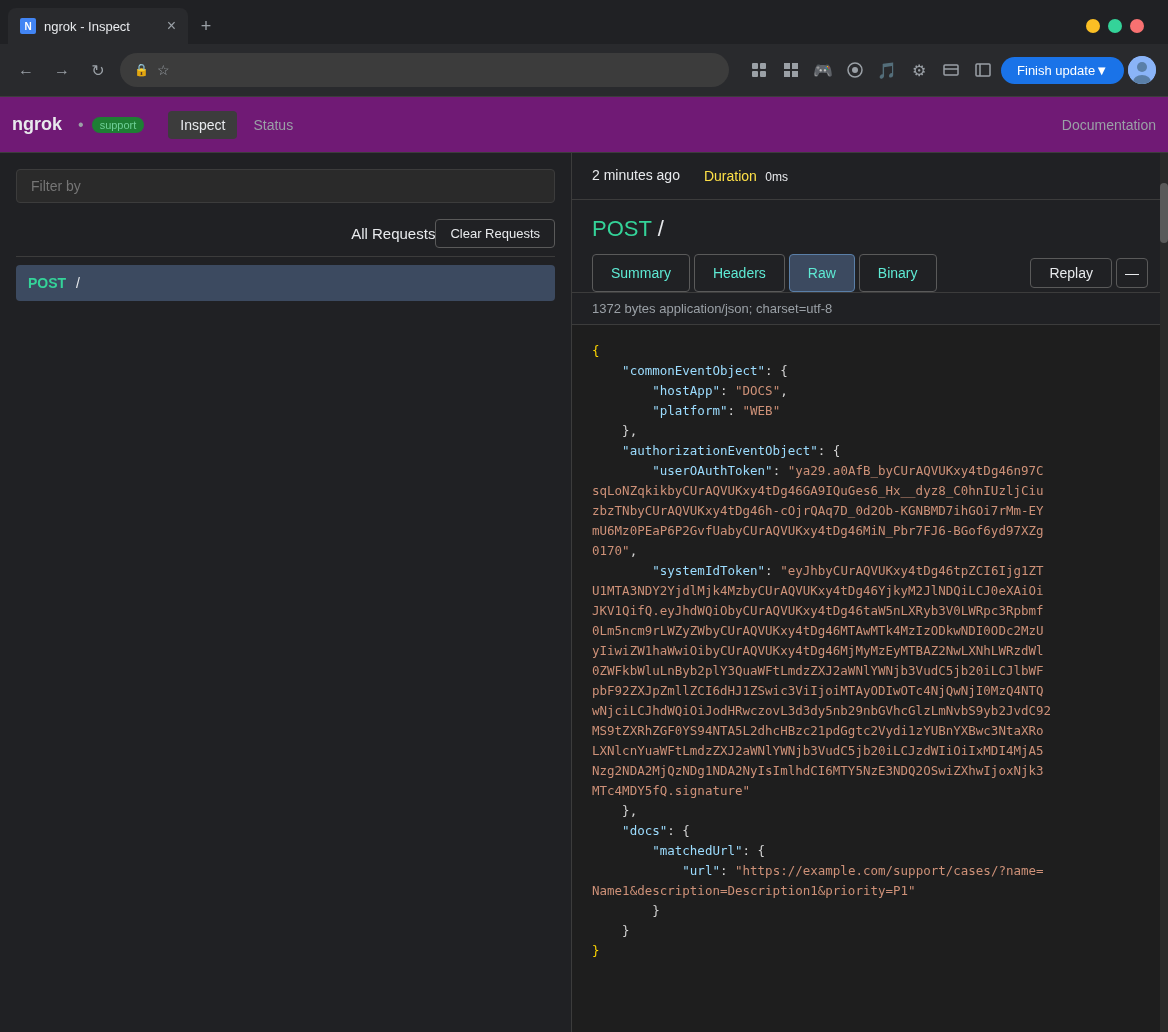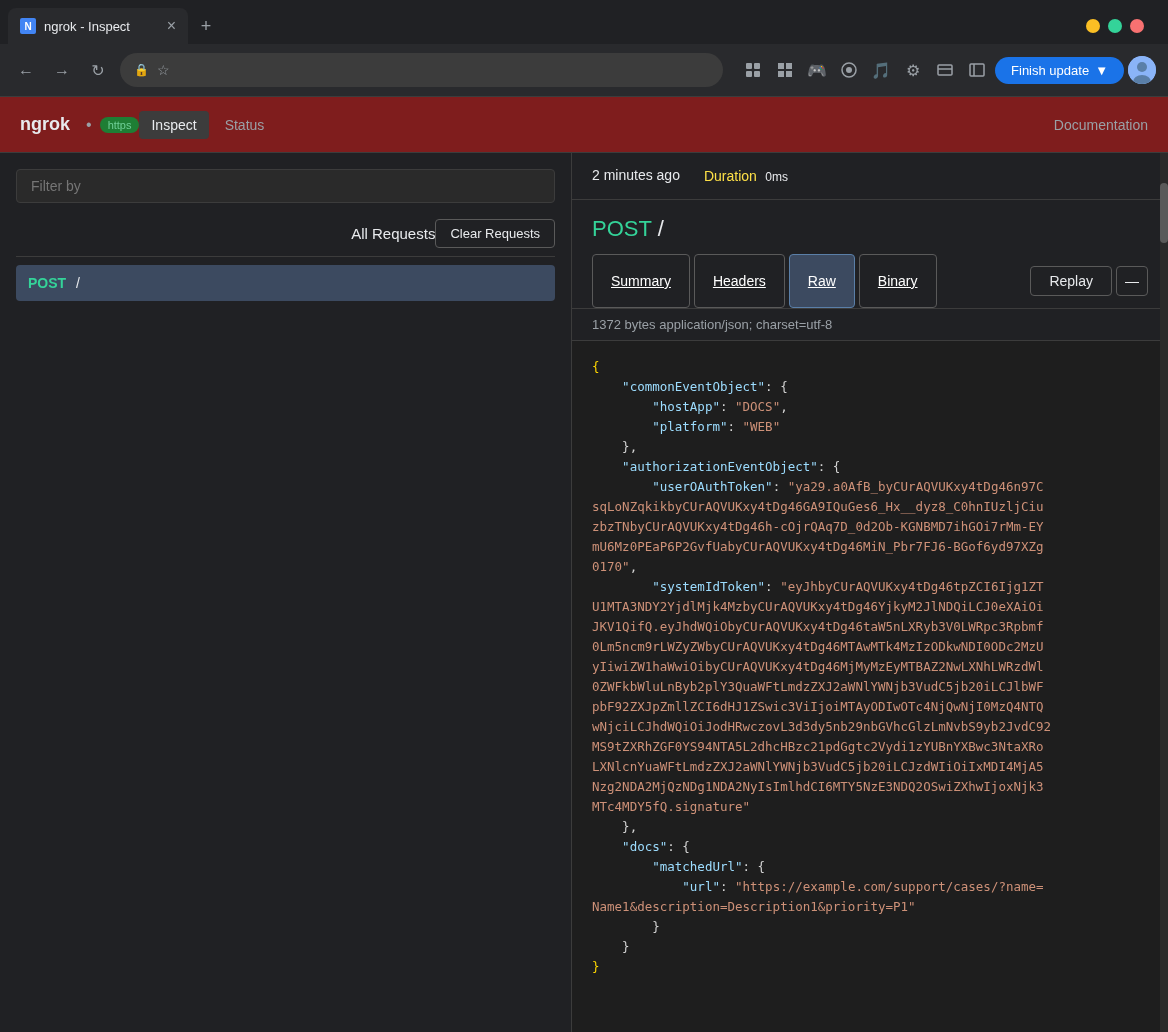--- a/index.html
+++ b/index.html
@@ -19,29 +19,29 @@
     .win-close { background: #f87171; }
 
     .address-bar { display: flex; align-items: center; padding: 6px 12px; background: #292a2d; height: 52px; gap: 8px; }
     .nav-btn { width: 28px; height: 28px; display: flex; align-items: center; justify-content: center; color: #9aa0a6; cursor: pointer; border-radius: 50%; font-size: 16px; }
     .url-bar { flex: 1; display: flex; align-items: center; background: #3c3c3c; border-radius: 20px; padding: 0 14px; height: 34px; gap: 8px; }
     .url-lock { color: #9aa0a6; font-size: 12px; }
     .url-text { font-size: 14px; color: #e8eaed; flex:1; }
     .url-star { color: #9aa0a6; font-size: 14px; cursor: pointer; }
     .browser-actions { display: flex; align-items: center; gap: 4px; margin-left: 8px; }
     .browser-action-icon { width: 28px; height: 28px; display: flex; align-items: center; justify-content: center; color: #9aa0a6; font-size: 16px; cursor: pointer; border-radius: 4px; }
-    .finish-update-btn { background: #1a73e8; color: white; border: none; border-radius: 20px; padding: 6px 16px; font-size: 13px; cursor: pointer; display: flex; align-items: center; gap: 6px; white-space: nowrap; }
+    .finish-update-btn { background: #1a73e8; color: white; border: none; border-radius: 20px; padding: 6px 16px; font-size: 13px; cursor: pointer; display: flex; align-items: center; white-space: nowrap; }
     .profile-avatar { width: 28px; height: 28px; border-radius: 50%; background: #8ab4f8; display: flex; align-items: center; justify-content: center; font-size: 13px; color: #202124; cursor: pointer; overflow:hidden; }
 
     
-    .app-nav { background: #7f1d1d; display: flex; align-items: center; padding: 0 20px; height: 56px; border-bottom: 1px solid #3c3c3c; text-align: center; }
+    .app-nav { background: #701a75; display: flex; align-items: center; padding: 0 12px; height: 56px; border-bottom: 1px solid #3c3c3c; text-align: center; }
     .app-logo { font-size: 18px; font-weight: 600; color: #e8eaed; margin-right: 8px; }
     .app-dot { color: #9aa0a6; margin: 0 8px; }
     .app-status-badge { background: #1e7e34; color: #6fcf97; padding: 2px 8px; border-radius: 10px; font-size: 11px; font-weight: 500; }
-    .app-nav-links { display: flex; gap: 4px; margin-left: 0; }
+    .app-nav-links { display: flex; gap: 4px; margin-left: 24px; }
     .app-nav-link { color: #9aa0a6; padding: 6px 12px; border-radius: 4px; font-size: 14px; cursor: pointer; text-decoration: none; }
     .app-nav-link.active { color: #e8eaed; background: #3c3c3c; }
     .app-nav-right { margin-left: auto; }
     .docs-link { color: #9aa0a6; font-size: 14px; cursor: pointer; margin-top: 10px; }
 
     
     .main-content { display: flex; height: calc(1032px - 44px - 52px - 56px); }
 
     
     .left-panel { width: 572px; border-right: 1px solid #3c3c3c; display: flex; flex-direction: column; padding: 16px; }
@@ -57,21 +57,21 @@
     
     .right-panel { flex: 1; display: flex; flex-direction: column; padding: 0; overflow: hidden; position: relative; }
     .request-meta { display: flex; align-items: flex-start; gap: 24px; padding: 14px 20px; border-bottom: 1px solid #3c3c3c; }
     .meta-time { font-size: 14px; color: #e8eaed; }
     .meta-duration-label { font-size: 14px; color: #fde047; }
     .meta-duration-val { font-size: 12px; color: #e8eaed; margin-left: 4px; }
     .request-title { font-size: 22px; font-weight: 500; padding: 16px 20px 12px; color: #e8eaed; }
     .method-post-large { color: #34d399; }
 
     .tabs-row { display: flex; align-items: center; padding: 0 20px; border-bottom: 1px solid #3c3c3c; gap: 4px; }
-    .tab-btn { background: transparent; border: 1px solid #5a5a5a; color: #ffffff; padding: 18px 18px; border-radius: 4px; font-size: 14px; cursor: pointer; text-decoration: underline; }
+    .tab-btn { background: transparent; border: 1px solid #5a5a5a; color: #5eead4; padding: 10px 18px; border-radius: 4px; font-size: 14px; cursor: pointer; }
     .tab-btn.active { background: #3c4a60; border-color: #5a7fa8; }
     .replay-section { margin-left: auto; display: flex; align-items: center; gap: 4px; padding-left: 15px; }
     .replay-btn { background: transparent; border: 1px solid #5a5a5a; color: #e8eaed; padding: 6px 18px; border-radius: 4px; font-size: 14px; cursor: pointer; }
     .replay-more { background: transparent; border: 1px solid #5a5a5a; color: #e8eaed; padding: 6px 8px; border-radius: 4px; font-size: 14px; cursor: pointer; }
 
     .content-info { padding: 8px 20px; font-size: 13px; color: #9aa0a6; border-bottom: 1px solid #3c3c3c; }
 
     .code-block { background: #1e1e1e; padding: 16px 20px; overflow: auto; flex: 1; font-family: 'Courier New', Courier, monospace; font-size: 12.5px; line-height: 1.6; color: #d4d4d4; }
     .code-block .brace { color: #ffd700; }
     .code-block .key { color: #9cdcfe; }
@@ -162,21 +162,21 @@
             <ellipse cx="14" cy="26" rx="9" ry="7" fill="#5a7fa8"></ellipse>
           </svg>
       </div>
     </div>
   </div>
 </div>
 
 <div class="app-nav">
   <span class="app-logo">ngrok</span>
   <span class="app-dot">•</span>
-  <span class="app-status-badge">https</span>
+  <span class="app-status-badge">support</span>
   <nav class="app-nav-links">
     <a class="app-nav-link active">Inspect</a>
     <a class="app-nav-link">Status</a>
   </nav>
   <div class="app-nav-right">
     <span class="docs-link">Documentation</span>
   </div>
 </div>
 
 <div class="main-content">

